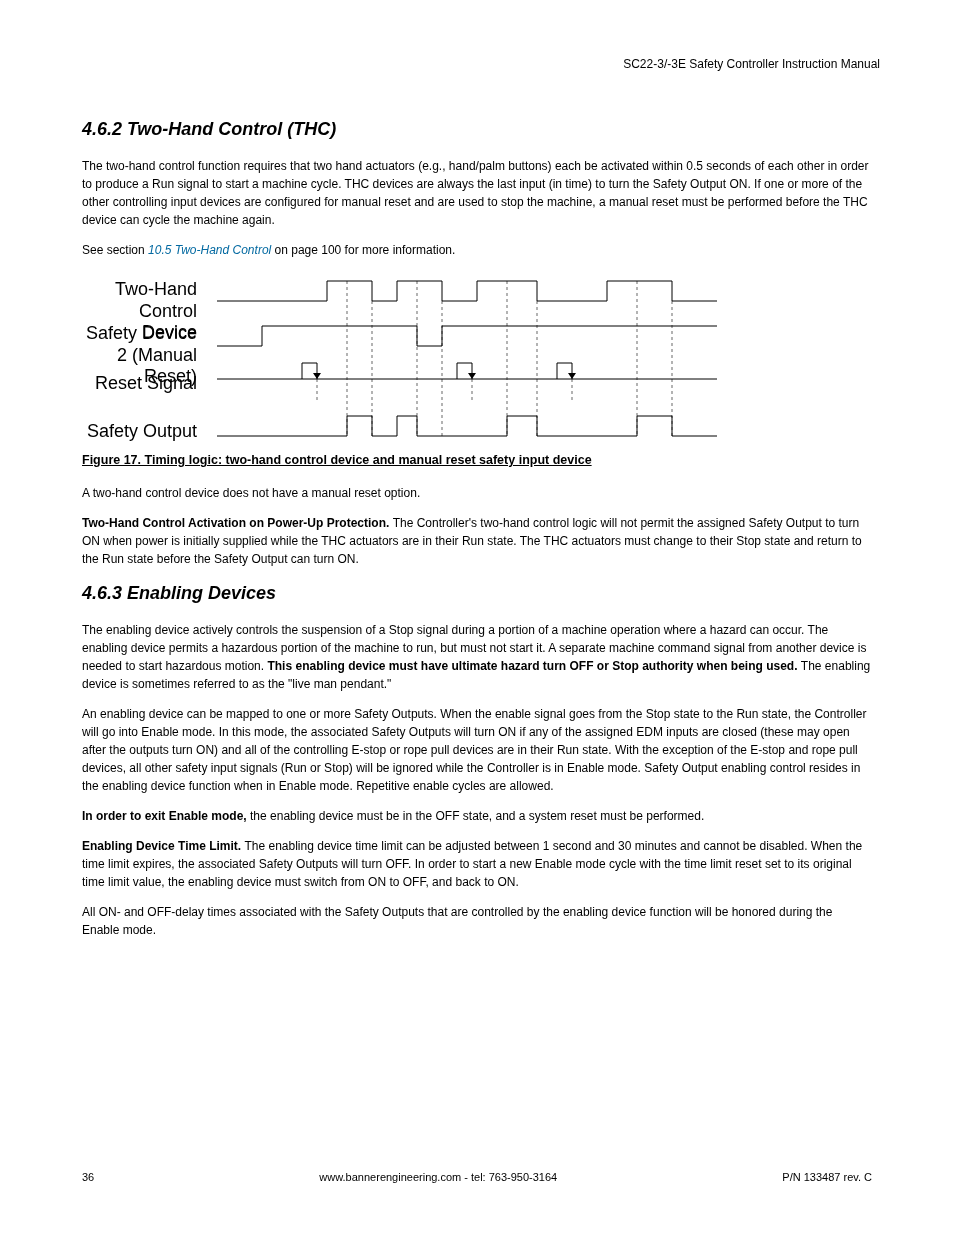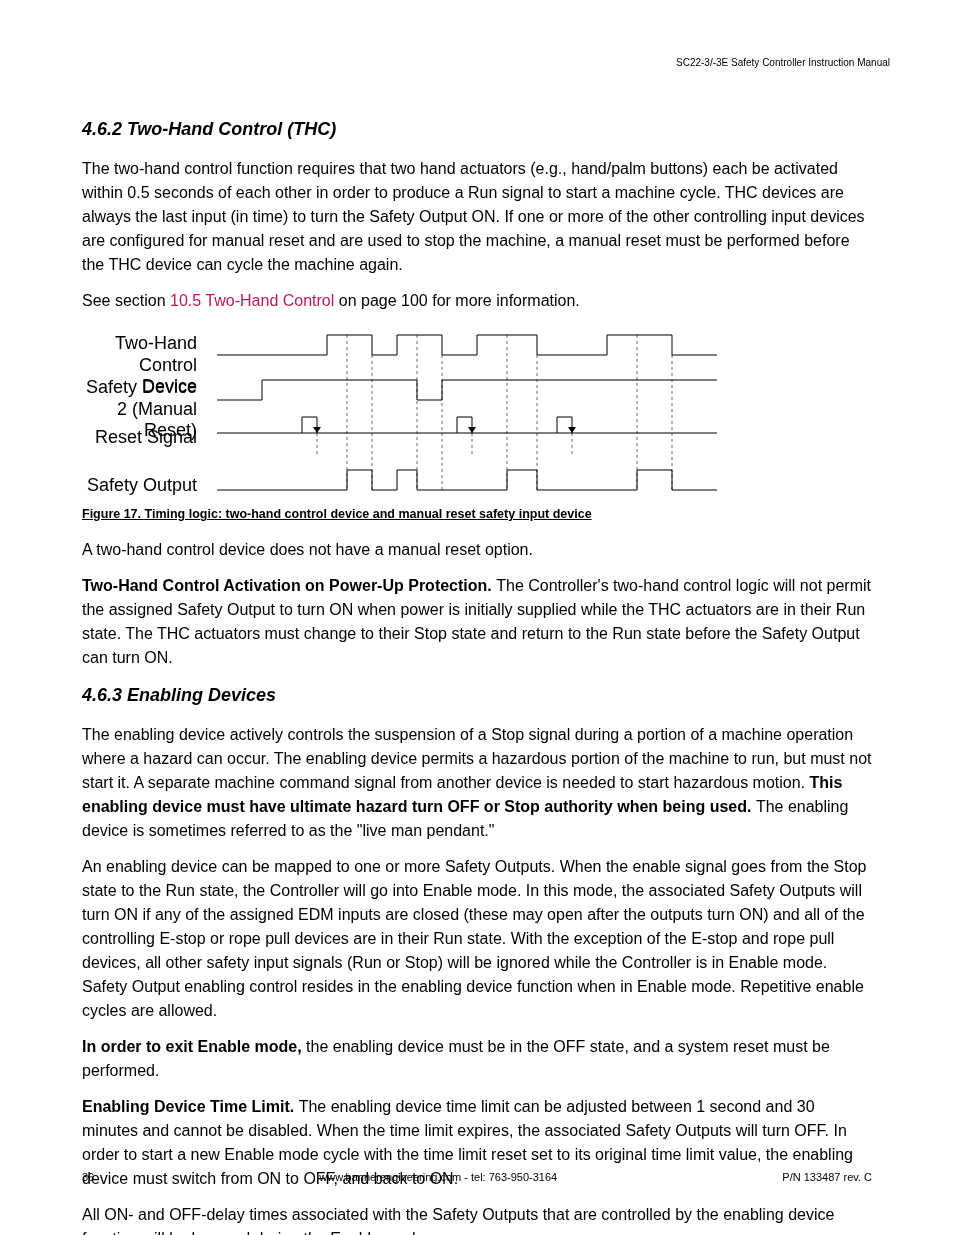--- a/index.html
+++ b/index.html
@@ -10,33 +10,33 @@
     color: #000;
     background: #fff;
     width: 954px;
     height: 1235px;
     position: relative;
     padding: 55px 82px 50px 82px;
   }
   .header-title {
     position: absolute;
     top: 55px;
-    right: 64px;
-    font-size: 10px;
+    right: 74px;
+    font-size: 12px;
   }
   .content { padding-top: 55px; }
   h2.section-heading {
     font-style: italic;
     font-weight: bold;
     font-size: 18px;
     margin-bottom: 14px;
     margin-top: 6px;
   }
-  p.body-text { margin-bottom: 12px; font-size: 16px; }
-  .link { color: #be185d; }
+  p.body-text { margin-bottom: 12px; font-size: 12px; }
+  .link { color: #0369a1; font-style: italic; }
   .bold { font-weight: bold; }
   .figure-container { margin: 10px 0 12px 0; }
   .timing-diagram {
     position: relative;
     height: 180px;
     margin-left: 0;
   }
   .signal-row {
     position: absolute;
     left: 0;

